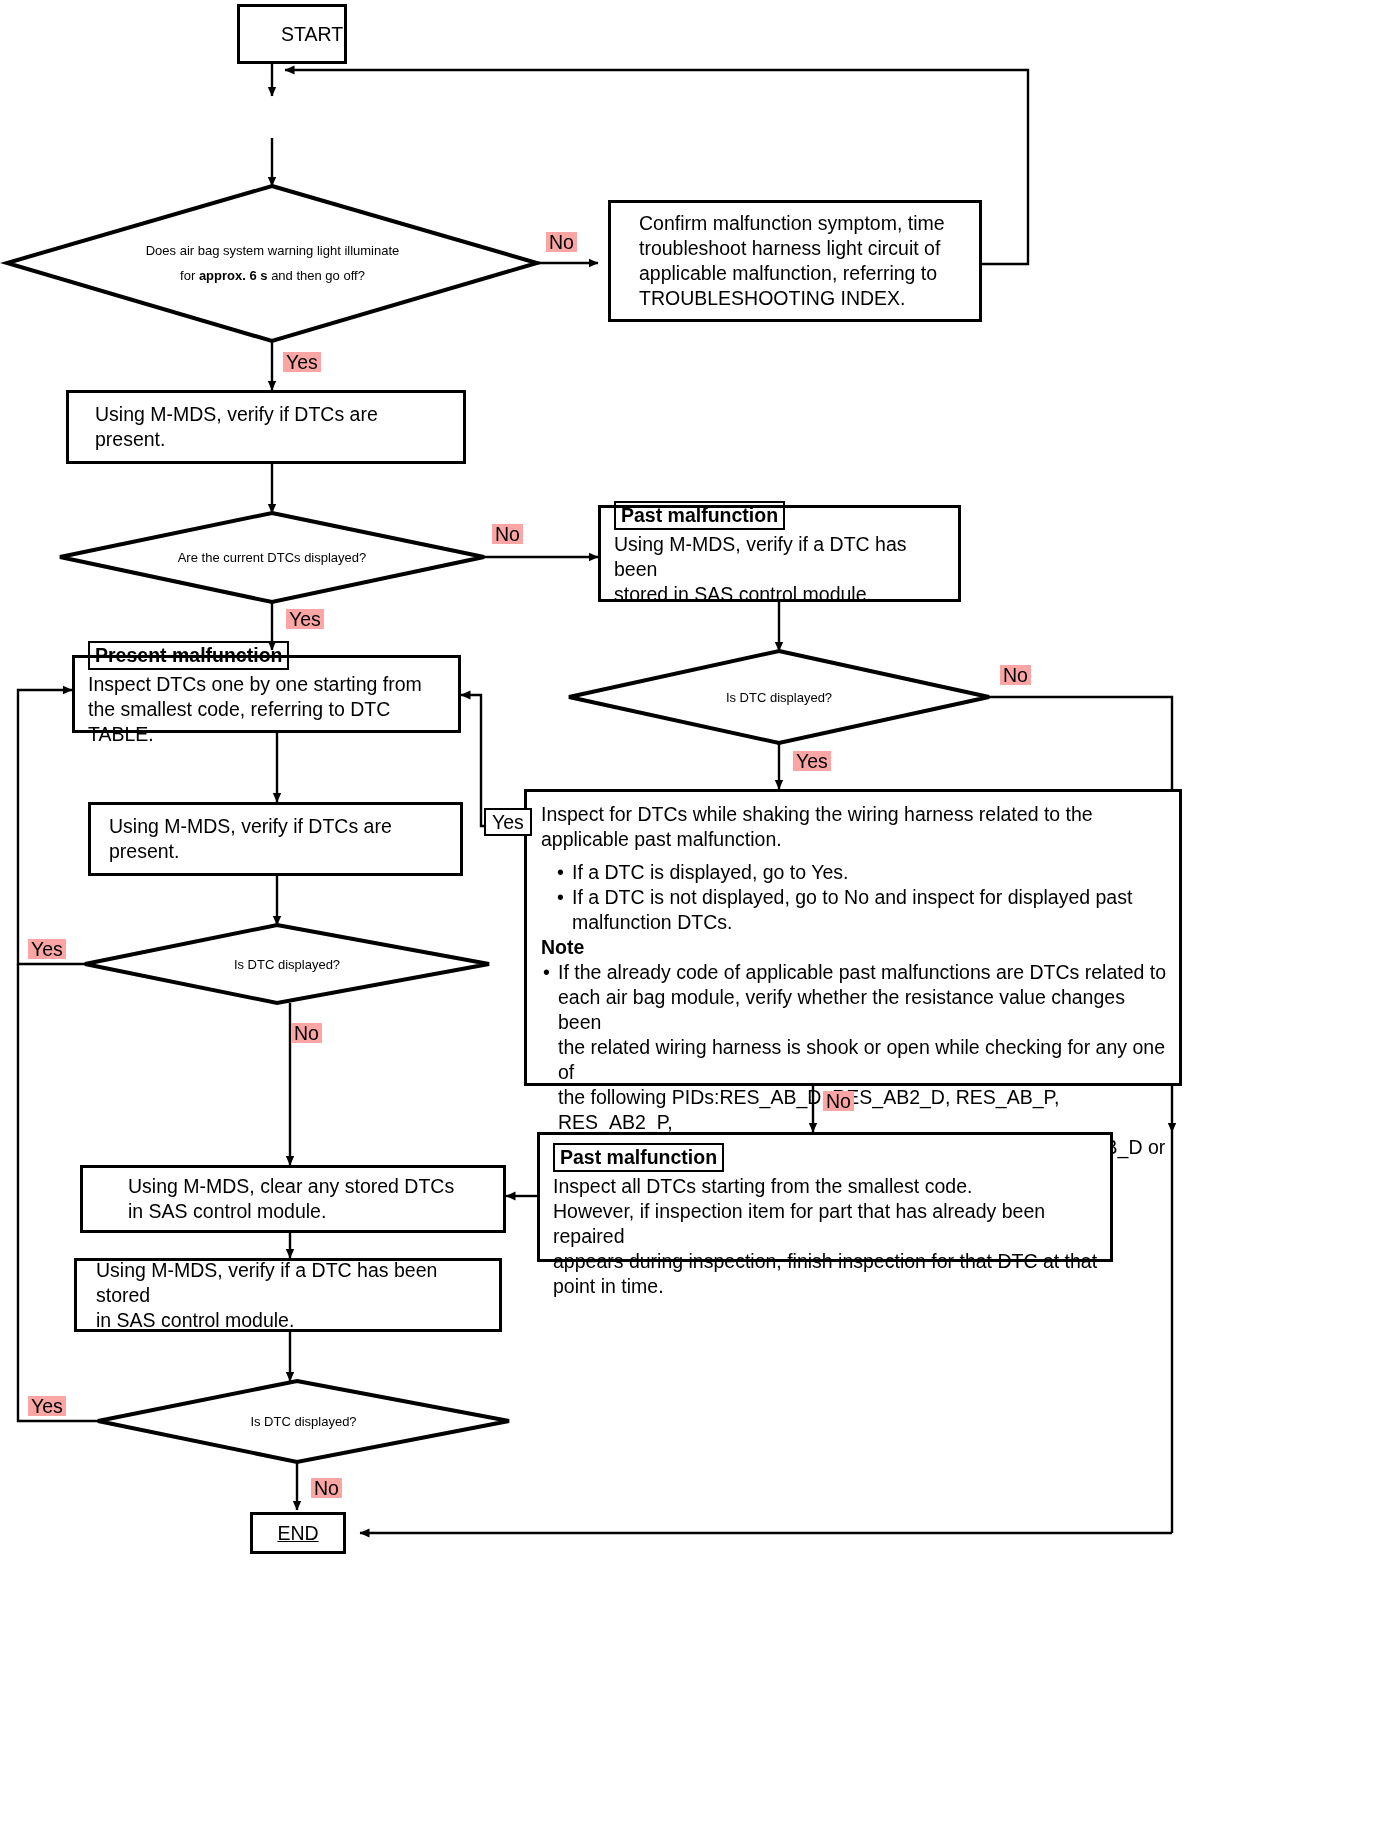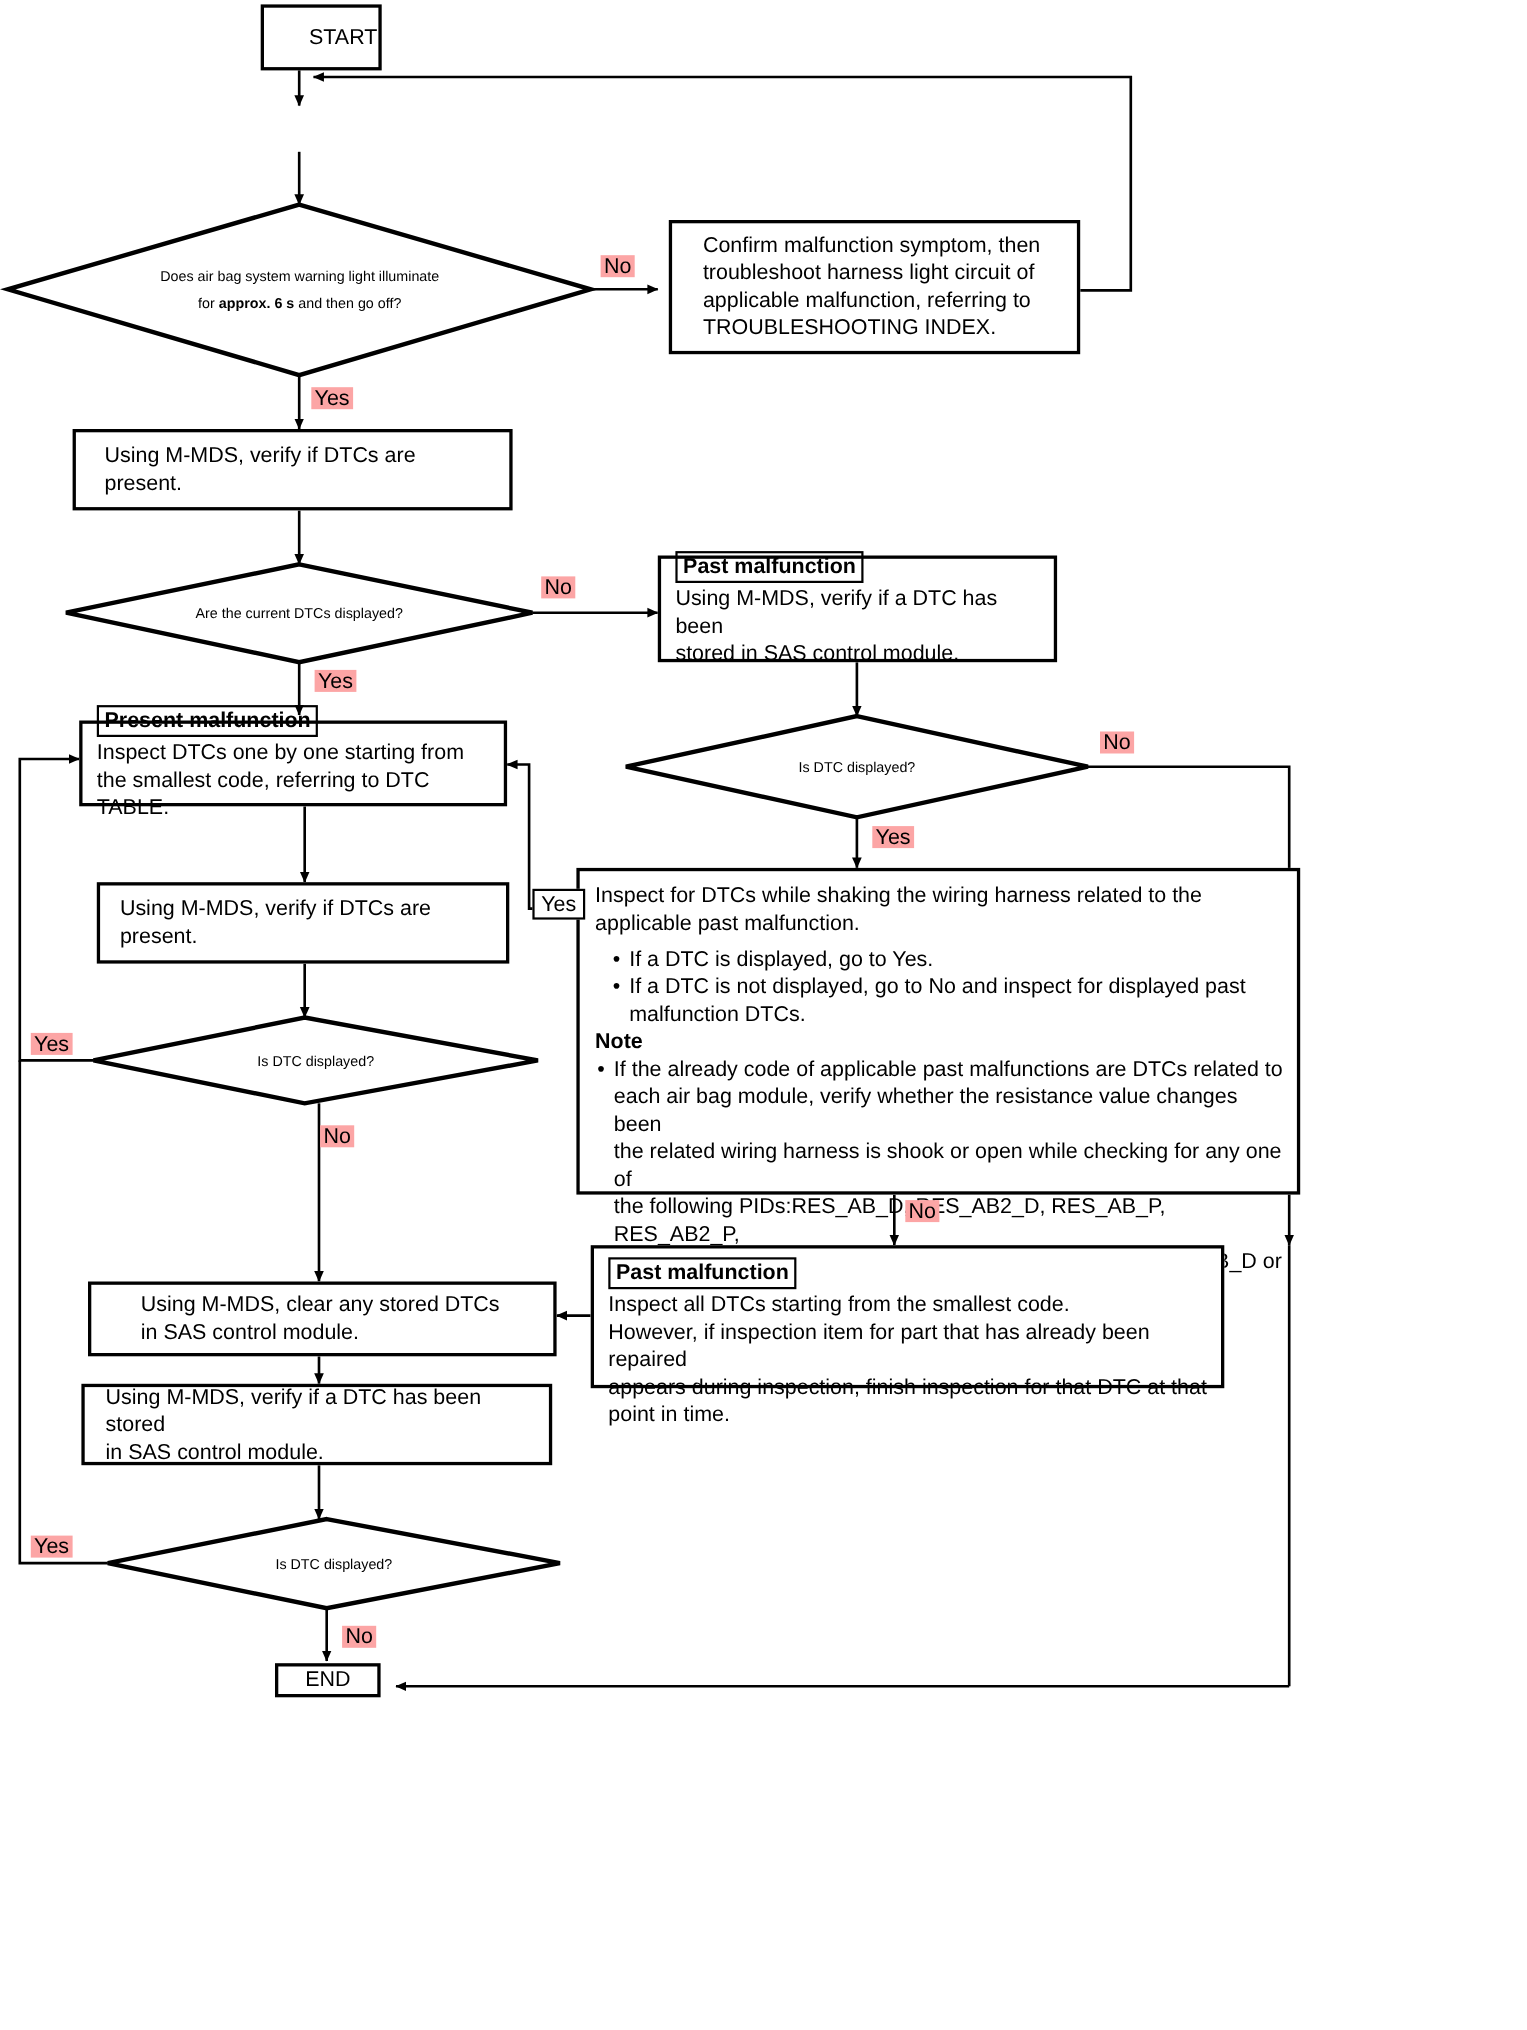--- a/index.html
+++ b/index.html
@@ -102,21 +102,21 @@
 
   <div class="diatext" style="left:0px;top:238px;width:545px;">
     <div>Does air bag system warning light illuminate</div>
     <div>
       <span>for </span><b>approx. 6 s</b><span> and then go off?</span>
     </div>
   </div>
 
   <div class="node rect" style="left:608px;top:200px;width:374px;height:122px;">
     <div class="pad" style="padding-left:28px;">
-      <div class="txt">Confirm malfunction symptom, then</div>
+      <div class="txt">Confirm malfunction symptom, time</div>
       <div class="txt">troubleshoot harness light circuit of</div>
       <div class="txt">applicable malfunction, referring to</div>
       <div class="txt">TROUBLESHOOTING INDEX.</div>
     </div>
   </div>
 
   <div class="node rect" style="left:66px;top:390px;width:400px;height:74px;">
     <div class="pad" style="padding-left:26px;">
       <div class="txt">Using M-MDS, verify if DTCs are present.</div>
     </div>
@@ -196,21 +196,21 @@
     <div class="pad" style="padding-left:19px;">
       <div class="txt">Using M-MDS, verify if a DTC has been stored</div>
       <div class="txt">in SAS control module.</div>
     </div>
   </div>
 
   <div class="diatext" style="left:98px;top:1409px;width:411px;">
     <div>Is DTC displayed?</div>
   </div>
 
-  <div class="node rect center" style="left:250px;top:1512px;width:96px;height:31px;">
+  <div class="node rect center" style="left:250px;top:1512px;width:96px;height:42px;text-decoration:underline;">
     <div class="pad">
         <div class="txt c">END</div>
       </div>
   </div>
 
   <div class="edgelabel" style="left:546px;top:232px;">No</div>
   <div class="edgelabel" style="left:283px;top:352px;">Yes</div>
   <div class="edgelabel" style="left:492px;top:524px;">No</div>
   <div class="edgelabel" style="left:286px;top:609px;">Yes</div>
   <div class="edgelabel" style="left:1000px;top:665px;">No</div>

